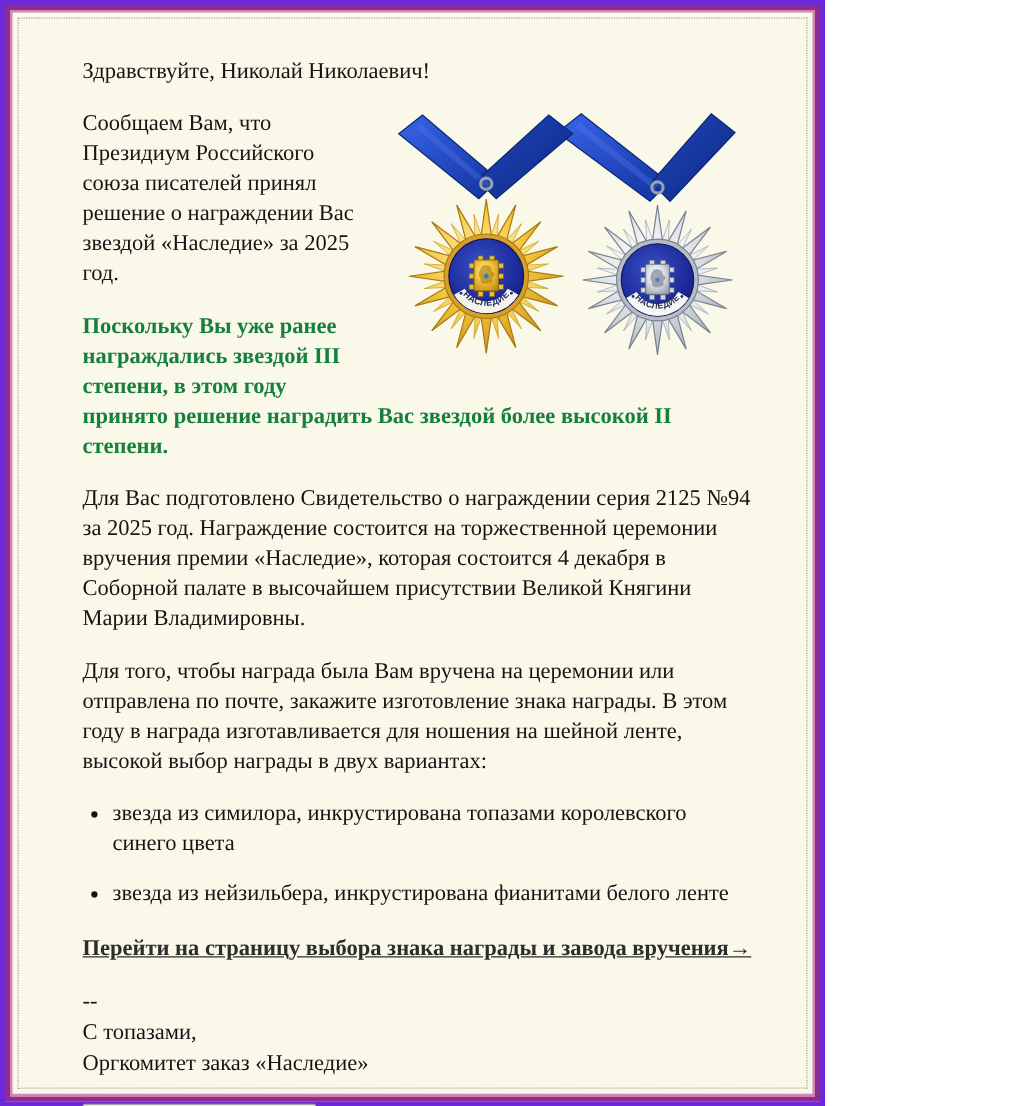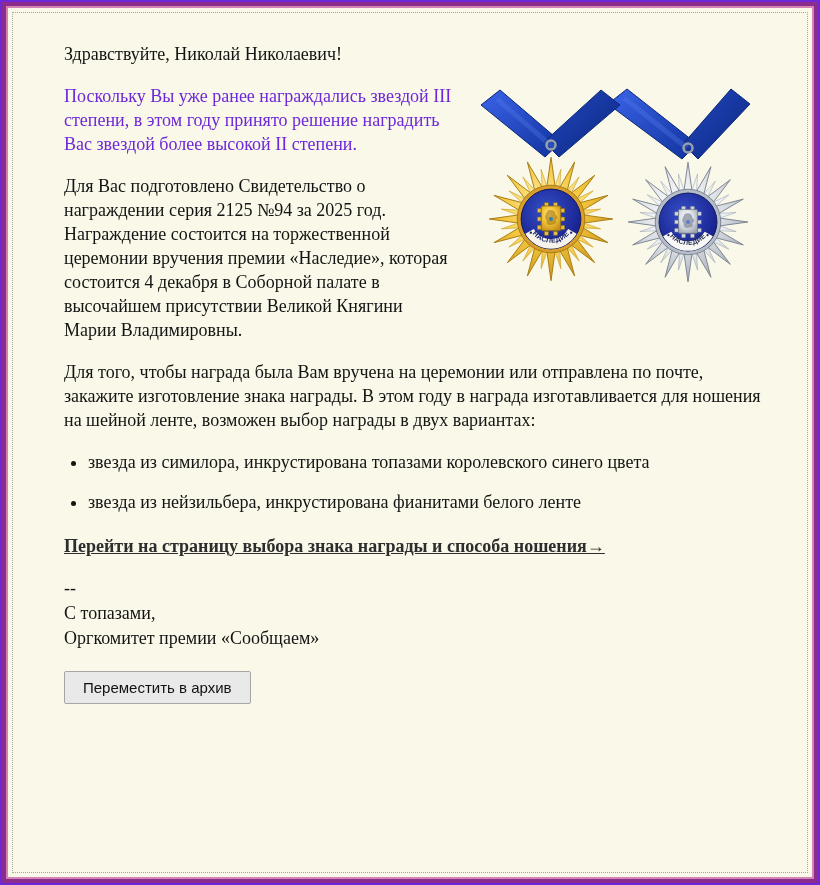--- a/index.html
+++ b/index.html
@@ -2,22 +2,22 @@
 <html><head>
 <meta charset="utf-8">
 <style>
   html,body{margin:0;padding:0;}
   body{
     width:820px;height:885px;overflow:hidden;
     font-family:"Liberation Serif","DejaVu Serif",serif;
     background:#ffffff;
   }
   .frame-outer{
-    width:820px;height:885px;box-sizing:border-box;
-    border:2px solid #6d28d9;
+    width:660px;height:885px;box-sizing:border-box;
+    border:4px solid #6d28d9;
   }
   .frame-mid{
     width:100%;height:100%;box-sizing:border-box;
     border:4px solid #8c2c8c;
   }
   .frame-inner{
     width:100%;height:100%;box-sizing:border-box;
     border:2px solid #d583b4;
     background:#faf8e8;
     position:relative;
@@ -30,21 +30,21 @@
   .content{
     position:relative;z-index:1;
     box-sizing:border-box;
     width:100%;height:100%;
     padding:34px 46px 24px 56px;
     color:#141414;
     font-size:18px;line-height:24px;
   }
   .content p{margin:0 0 18px 0;}
   p.accent{
-    color:#6d28d9;font-weight:normal;
+    color:#15803d;font-weight:bold;
   }
   .medals-figure{
     float:right;width:292px;height:212px;
     margin:-2px 0 6px 16px;
   }
   ul.variants{
     margin:0 0 18px 0;padding:0 0 0 24px;
   }
   ul.variants li{margin:16px 0 6px 0;}
   .order-link{
@@ -185,39 +185,40 @@
              <rect x="-10" y="19" width="6" height="6" fill="#d3d8df" stroke="#6f7884" stroke-width="0.8"></rect>
              <rect x="4" y="19" width="6" height="6" fill="#d3d8df" stroke="#6f7884" stroke-width="0.8"></rect>
              <rect x="-15" y="-20" width="30" height="38" rx="2" fill="url(#sGrad)" stroke="#6f7884" stroke-width="1.2"></rect>
              <path d="M -5 -13 Q 6 -16 7 -6 Q 13 -4 7 2 Q 10 8 1 9 Q -8 11 -7 2 Q -12 -2 -5 -13 Z" fill="#7d8694" opacity="0.7"></path>
              <circle r="3" fill="#5b78d8"></circle>
            </g>
          </g>
        </svg>
      </figure>
 
+     <p>Сообщаем Вам, что Президиум Российского союза писателей принял решение о награждении Вас звездой «Наследие» за 2025 год.</p>
 
      <p class="accent">Поскольку Вы уже ранее награждались звездой III степени, в этом году принято решение наградить Вас звездой более высокой II степени.</p>
 
      <p>Для Вас подготовлено Свидетельство о награждении серия 2125 №94 за 2025 год. Награждение состоится на торжественной церемонии вручения премии «Наследие», которая состоится 4 декабря в Соборной палате в высочайшем присутствии Великой Княгини Марии Владимировны.</p>
 
-     <p>Для того, чтобы награда была Вам вручена на церемонии или отправлена по почте, закажите изготовление знака награды. В этом году в награда изготавливается для ношения на шейной ленте, возможен выбор награды в двух вариантах:</p>
+     <p>Для того, чтобы награда была Вам вручена на церемонии или отправлена по почте, закажите изготовление знака награды. В этом году в награда изготавливается для ношения на шейной ленте, высокой выбор награды в двух вариантах:</p>
 
      <ul class="variants">
        <li>звезда из симилора, инкрустирована топазами королевского синего цвета</li>
        <li>звезда из нейзильбера, инкрустирована фианитами белого ленте</li>
      </ul>
 
 
-     <a href="#" class="order-link">Перейти на страницу выбора знака награды и способа ношения→</a>
+     <a href="#" class="order-link">Перейти на страницу выбора знака награды и завода вручения→</a>
 
      <div class="signature">
        <span>--</span><br>
        <span>С топазами,</span><br>
-       <span>Оргкомитет премии «Сообщаем»</span>
+       <span>Оргкомитет заказ «Наследие»</span>
      </div>
 
      <button class="archive-btn">Переместить в архив</button>
 
    </div>
   </div>
  </div>
 </div>
 
 </body></html>

